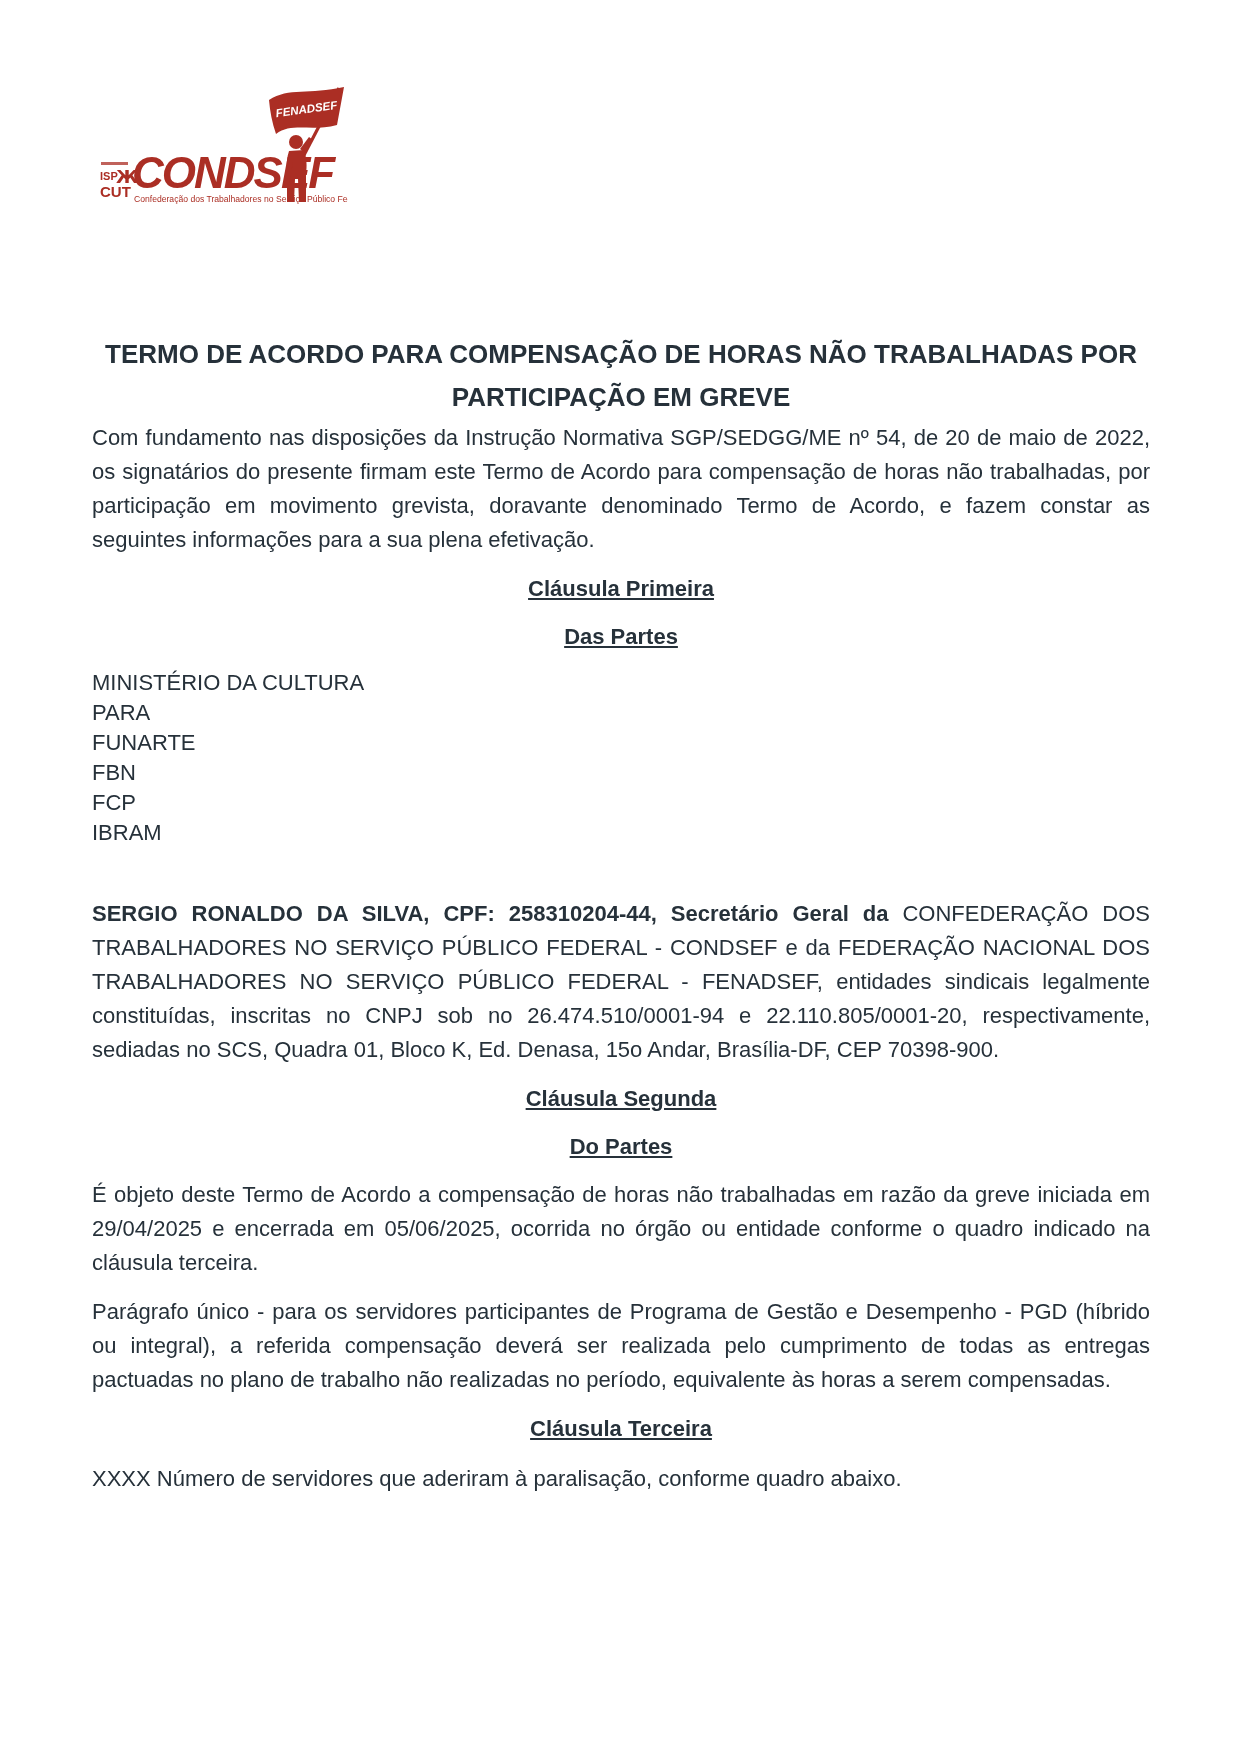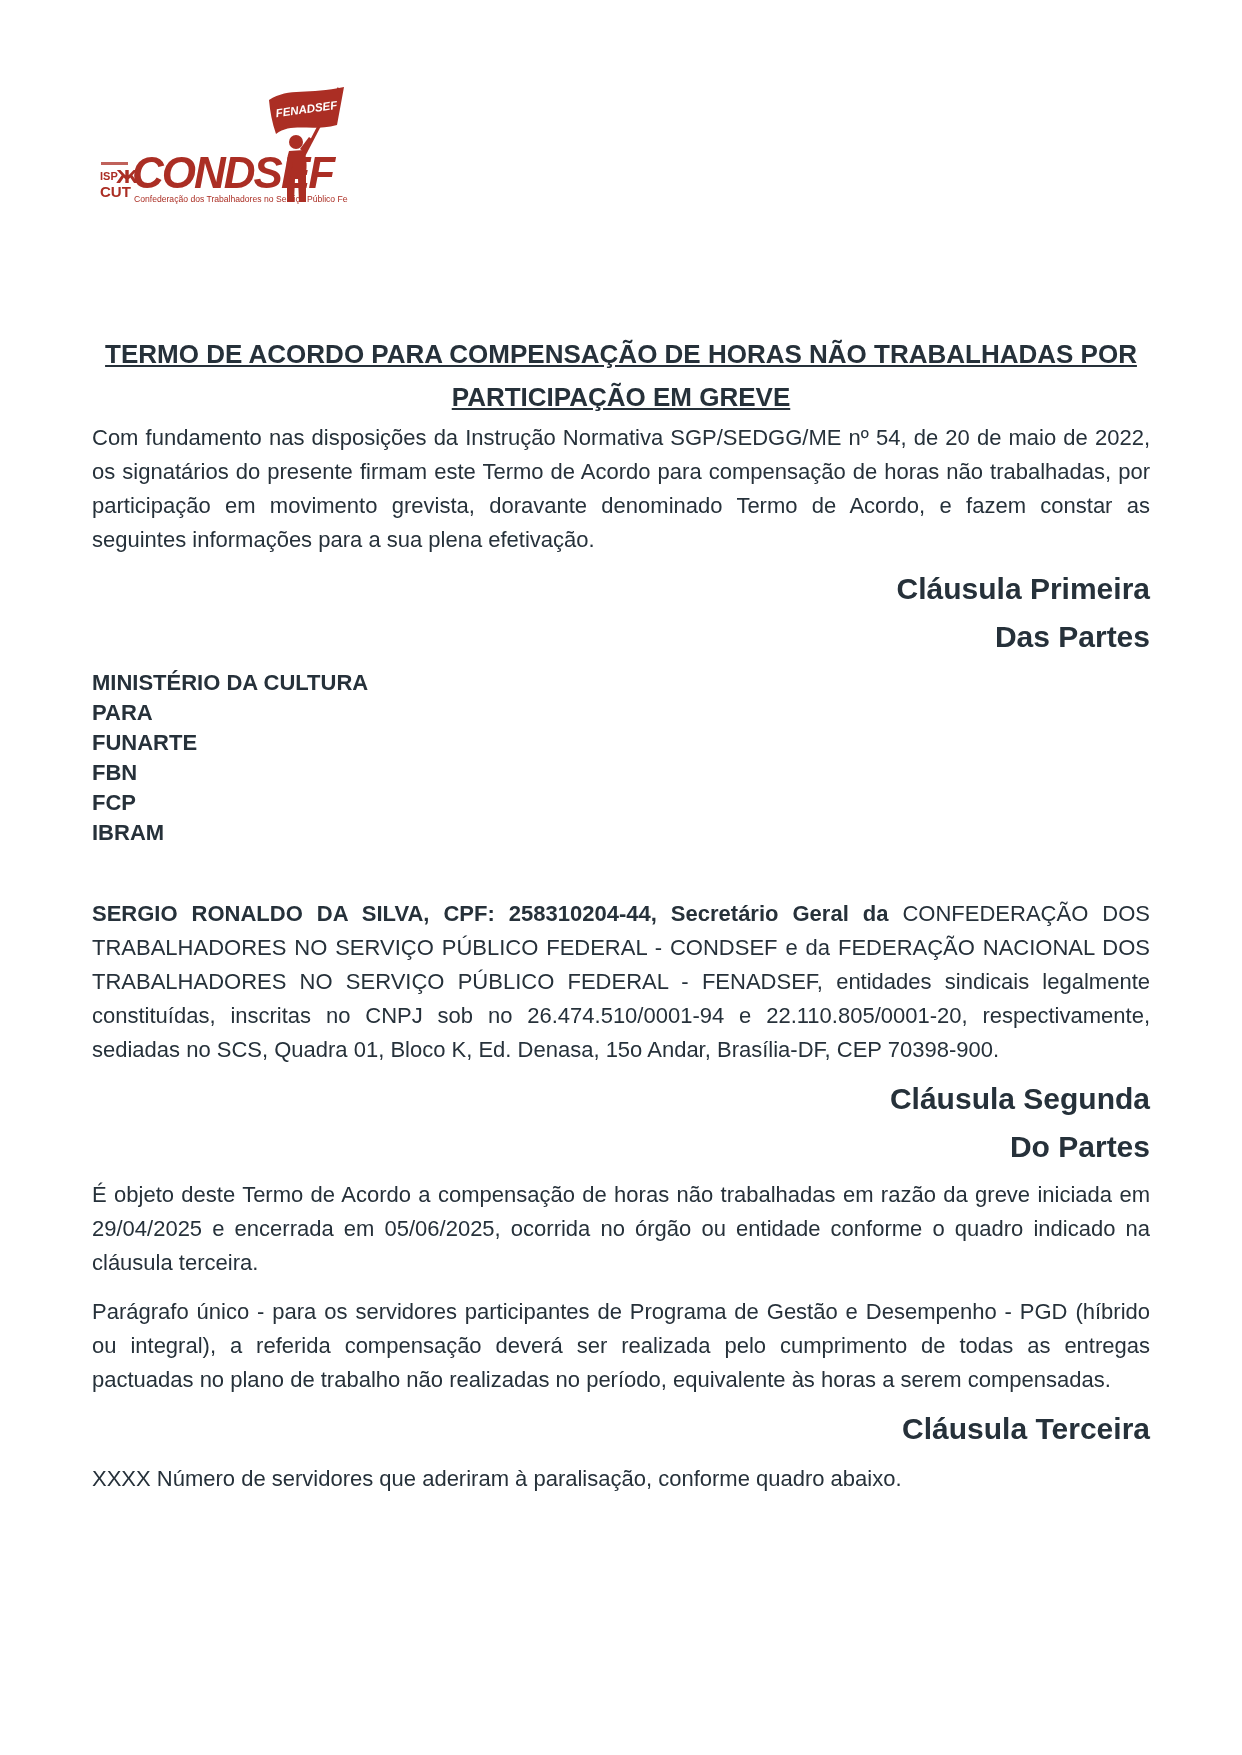--- a/index.html
+++ b/index.html
@@ -18,32 +18,32 @@
     overflow: hidden;
   }
   .logo-wrap { margin-left: 4px; width: 252px; height: 120px; }
   .doc-title {
     margin: 128px 0 2px 0;
     text-align: center;
     font-weight: 700;
     font-size: 26px;
     line-height: 43px;
     color: #26313a;
-    text-decoration: underline;
   }
   p.body-par { margin: 0 0 15px 0; text-align: justify; }
   p.body-par.no-justify { text-align: left; margin-top: 16px; }
   .clause-heading {
     margin: 0 0 14px 0;
-    text-align: right;
+    text-align: center;
     font-weight: 700;
-    font-size: 30px;
+    font-size: 22px;
     line-height: 34px;
+    text-decoration: underline;
   }
-  .entities { font-weight: 700; line-height: 30px; margin: 0 0 49px 0; }
+  .entities { font-weight: 400; line-height: 30px; margin: 0 0 49px 0; }
   .entities div { white-space: nowrap; }
   b.lead { font-weight: 700; }
 </style>
 </head>
 <body>
 
 <div class="page">
 
   <div class="logo-wrap">
     <svg width="252" height="120" viewBox="0 0 252 120" xmlns="http://www.w3.org/2000/svg">

